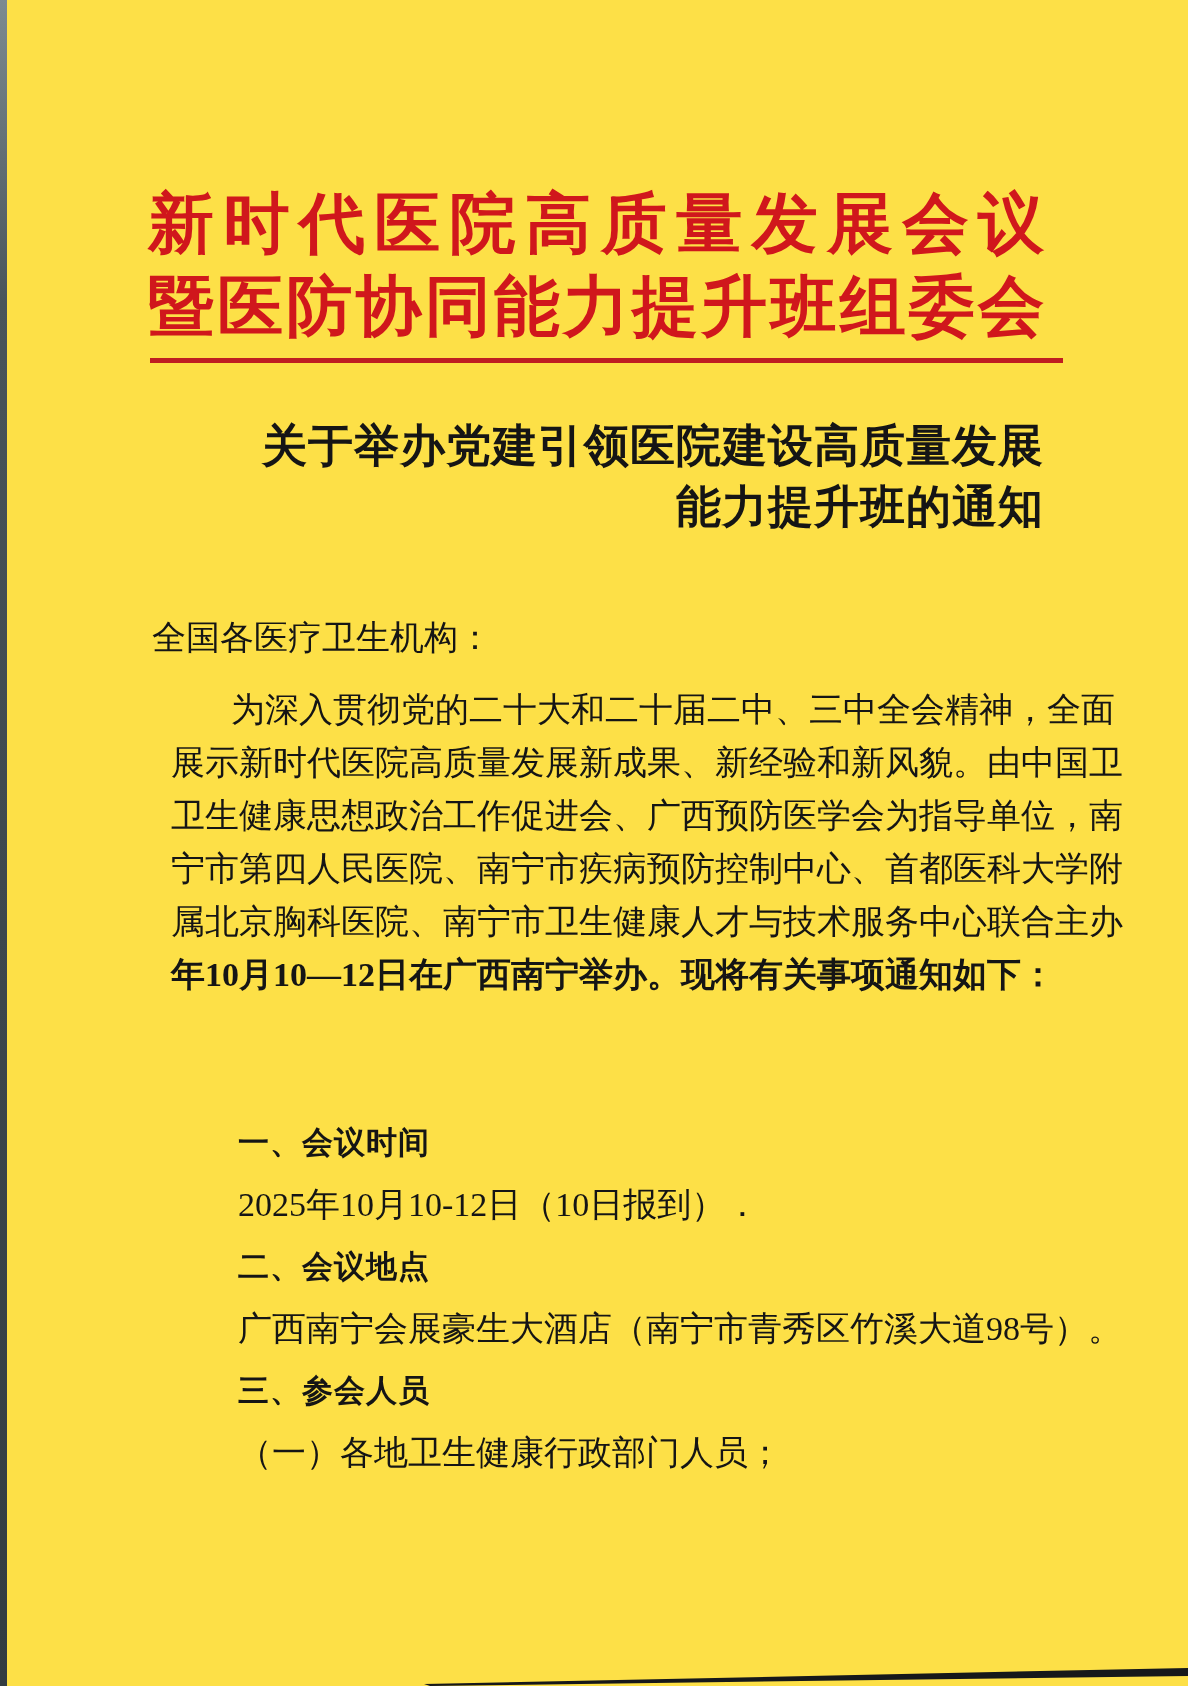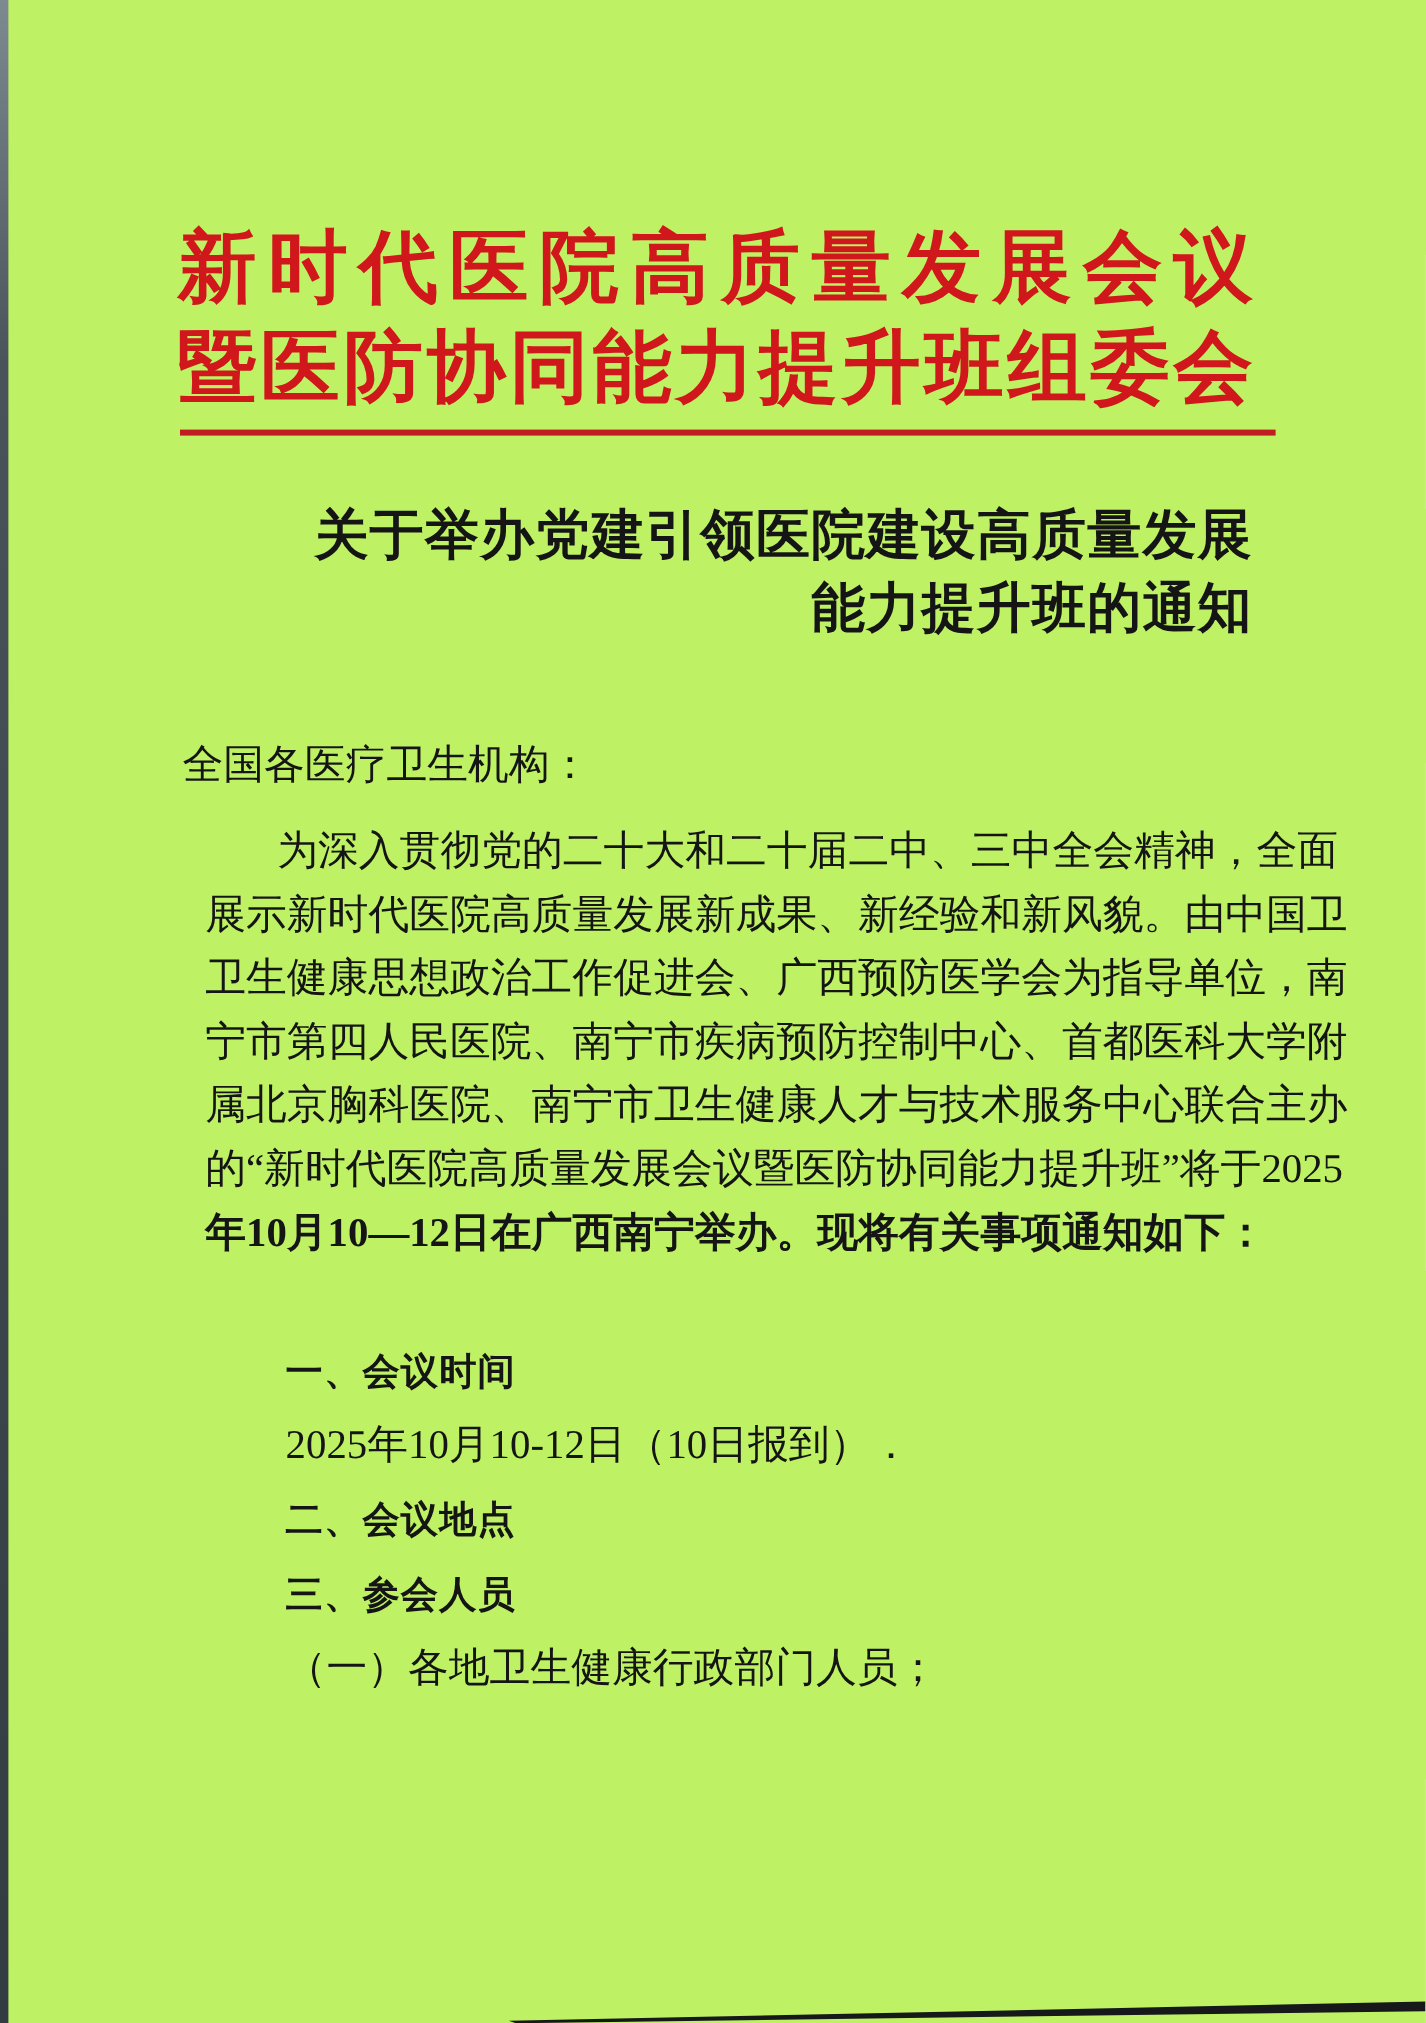--- a/index.html
+++ b/index.html
@@ -63,21 +63,21 @@
     font-family:"Liberation Sans","DejaVu Sans",sans-serif;
     font-weight:bold;font-size:31px;letter-spacing:1px;
   }
   .sec-line.content{
     font-size:34px;
   }
 </style>
 </head>
 <body>
 
-<div class="page" style="background: #bef264; color: rgb(21, 21, 21);">
+<div class="page" style="background: #fde047; color: rgb(21, 21, 21);">
 
   <div class="left-edge"></div>
 
   <div class="letterhead" style="color: rgb(208, 23, 28);">
     <div class="lh-line">新时代医院高质量发展会议</div>
     <div class="lh-line">暨医防协同能力提升班组委会</div>
   </div>
 
   <div class="red-rule" style="background: rgb(191, 29, 33);"></div>
 
@@ -87,28 +87,28 @@
   </div>
 
   <div class="salutation">全国各医疗卫生机构：</div>
 
   <div class="paragraph" id="paragraph">
       <div class="para-line first">为深入贯彻党的二十大和二十届二中、三中全会精神，全面</div>
       <div class="para-line">展示新时代医院高质量发展新成果、新经验和新风貌。由中国卫</div>
       <div class="para-line">卫生健康思想政治工作促进会、广西预防医学会为指导单位，南</div>
       <div class="para-line">宁市第四人民医院、南宁市疾病预防控制中心、首都医科大学附</div>
       <div class="para-line">属北京胸科医院、南宁市卫生健康人才与技术服务中心联合主办</div>
-      <div class="para-line">的“新时代医院高质量发展会议暨医防协同能力提升班”将于2025</div>
       <div class="para-line last">年10月10—12日在广西南宁举办。现将有关事项通知如下：</div>
     </div>
 
   <div class="sections" id="sections">
       <div class="sec-line heading">一、会议时间</div>
       <div class="sec-line content">2025年10月10-12日（10日报到）．</div>
       <div class="sec-line heading">二、会议地点</div>
+      <div class="sec-line content">广西南宁会展豪生大酒店（南宁市青秀区竹溪大道98号）。</div>
       <div class="sec-line heading">三、参会人员</div>
       <div class="sec-line content">（一）各地卫生健康行政部门人员；</div>
     </div>
 
   <svg class="bottom-shadow" width="764" height="22" xmlns="http://www.w3.org/2000/svg">
     <polygon points="0,20 764,4 764,12 6,22" fill="#16181a"></polygon>
   </svg>
 
 </div>
 

